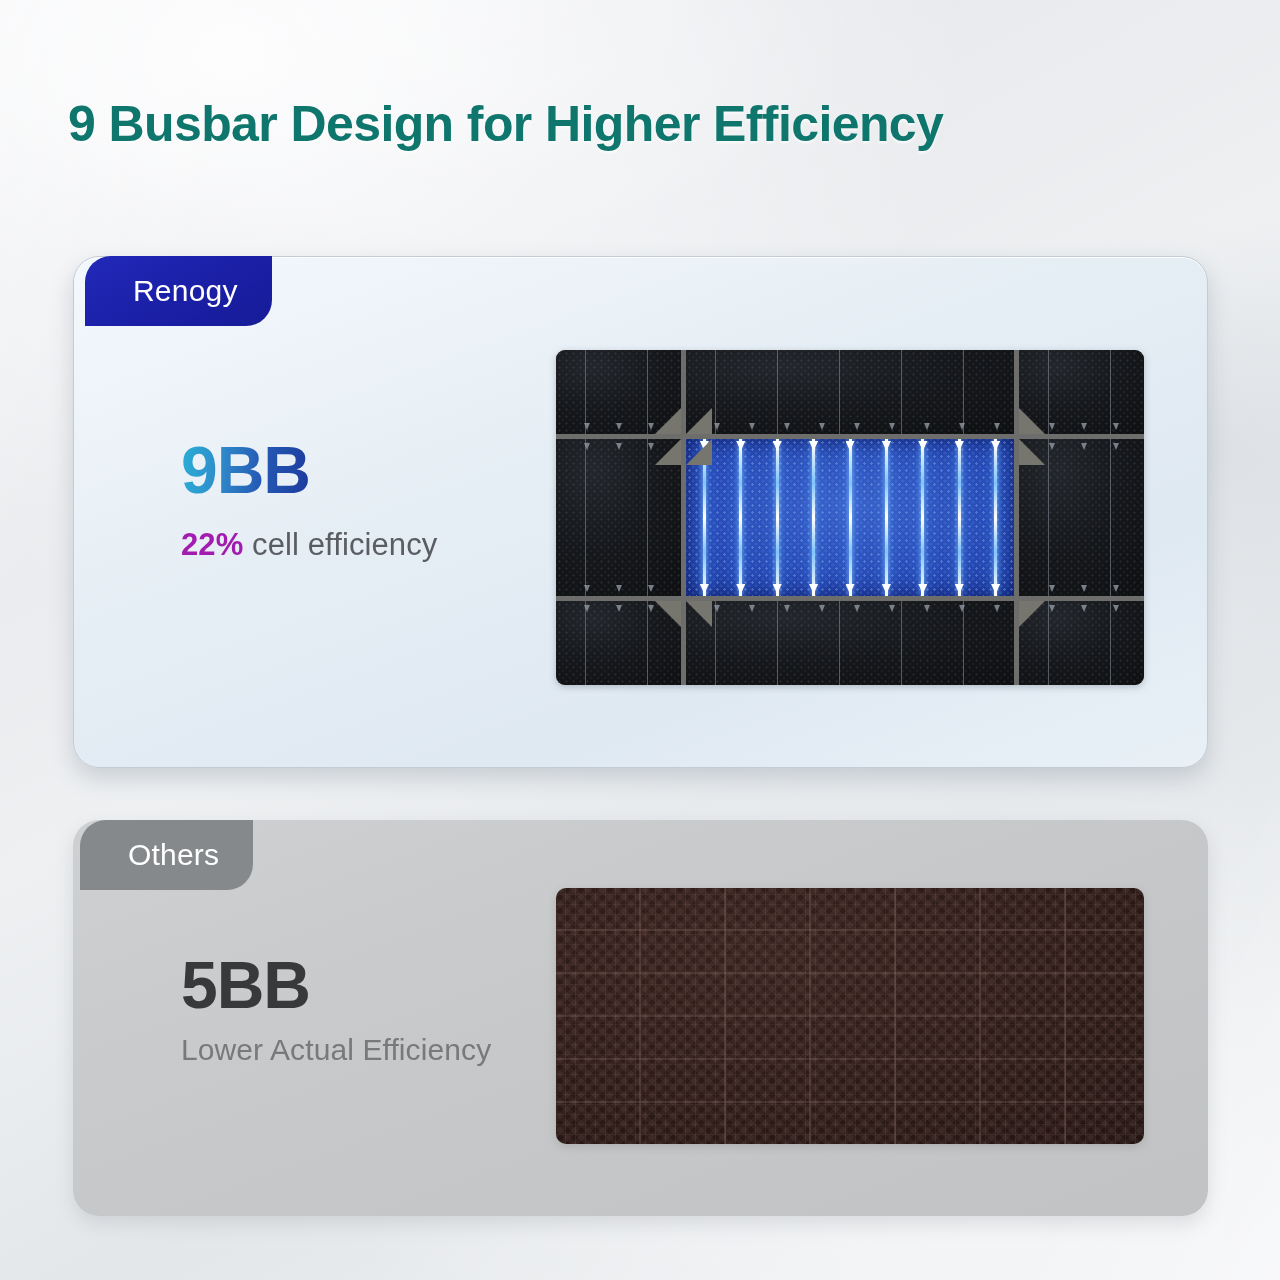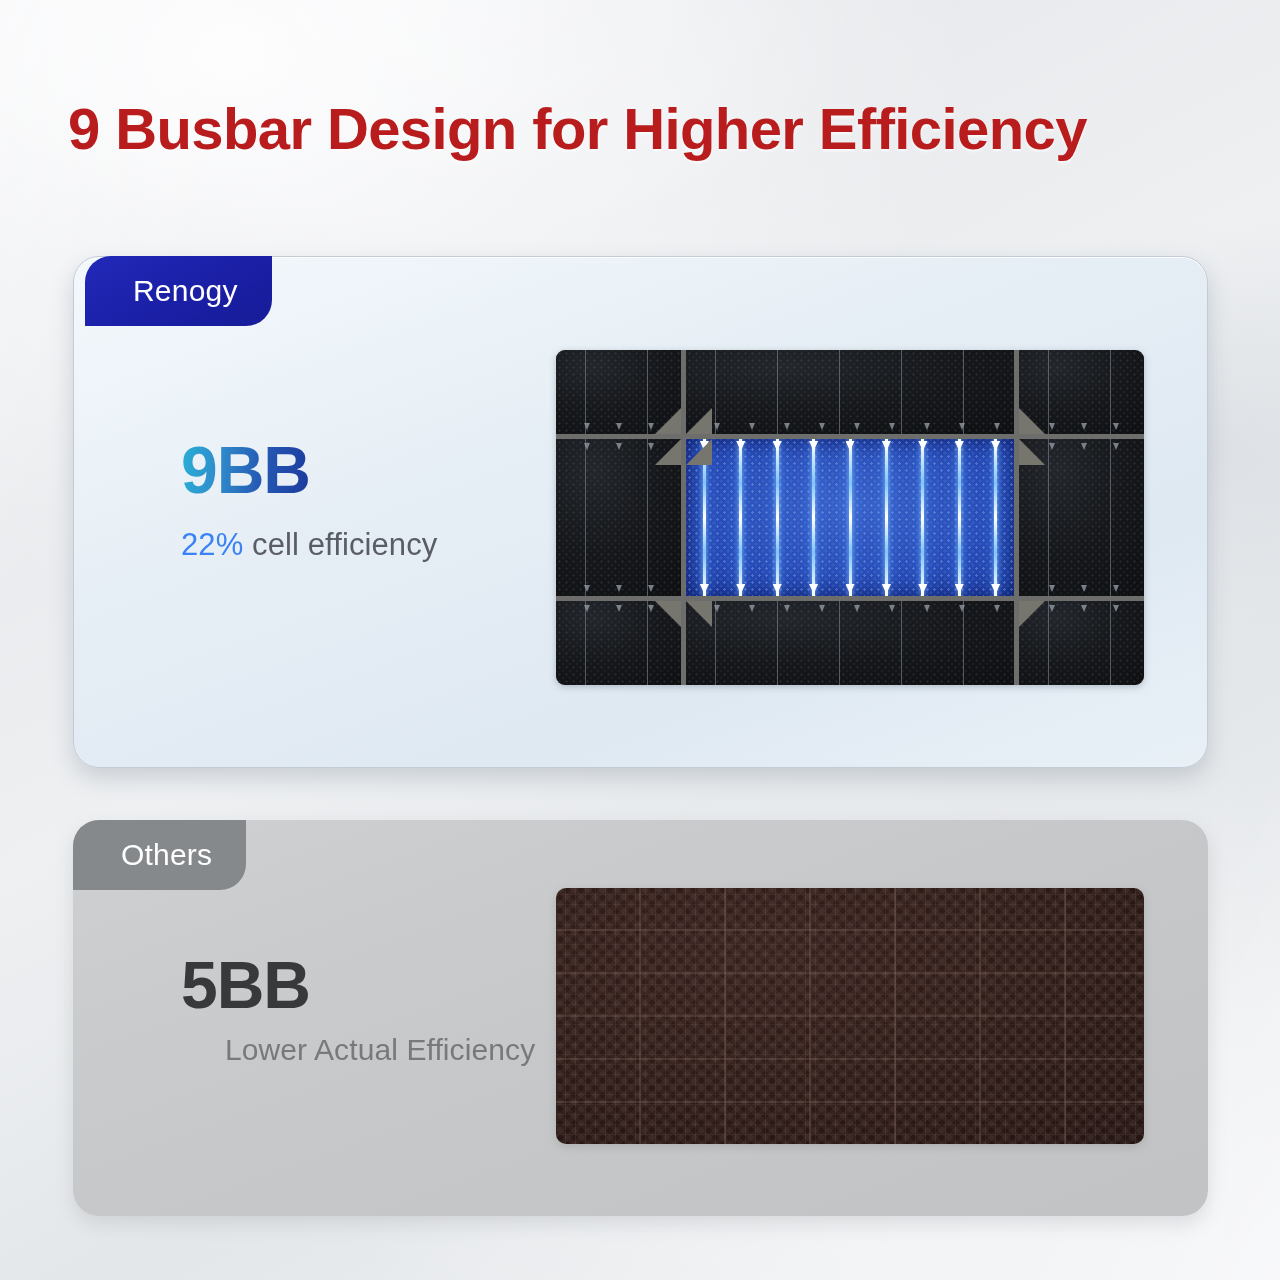--- a/index.html
+++ b/index.html
@@ -17,22 +17,22 @@
     position:absolute; inset:0; pointer-events:none;
     background:
       linear-gradient(118deg, rgba(255,255,255,.55) 0%, rgba(255,255,255,0) 17%),
       linear-gradient(-62deg, rgba(255,255,255,.40) 0%, rgba(255,255,255,0) 14%),
       radial-gradient(55% 30% at 30% 0%, rgba(255,255,255,.45), rgba(255,255,255,0) 70%),
       radial-gradient(40% 25% at 95% 35%, rgba(200,205,212,.35), rgba(200,205,212,0) 70%);
   }
 
   .title{
     position:absolute; left:68px; top:95px; width:1160px;
-    font-size:58px; font-weight:700; letter-spacing:-0.6px;
-    color:#b91c1c;
+    font-size:50px; font-weight:700; letter-spacing:-0.6px;
+    color:#0f766e;
     text-shadow:0 2px 3px rgba(255,255,255,.75);
     white-space:nowrap;
   }
 
   
   .card{ position:absolute; border-radius:26px; }
 
   .card-renogy{
     left:73px; top:256px; width:1135px; height:512px;
     background:linear-gradient(160deg,#f3f8fc 0%,#e6eef5 40%,#dfe9f2 72%,#e9f1f7 100%);
@@ -47,37 +47,37 @@
 
   
   .badge{
     position:absolute; left:-1px; top:-1px;
     height:70px; padding:0 34px 0 48px;
     display:flex; align-items:center;
     color:#fff; font-size:30px; letter-spacing:.2px;
     border-radius:26px 0 26px 0;
   }
   .badge-renogy{ background:linear-gradient(150deg,#2229b8 0%,#1a1fa6 55%,#171c98 100%);margin-left:12px; }
-  .badge-others{ left:0; top:0; background:#86898b;text-align:right; }
+  .badge-others{ left:7px; top:0; background:#86898b;text-align:right; }
 
   
   .bb-big{
     position:absolute; font-size:66px; font-weight:700; letter-spacing:-1px; line-height:1;
   }
   .bb-renogy{
     left:181px; top:437px;
     background:linear-gradient(96deg,#29b0d6 0%,#2f8ccb 30%,#2559b4 62%,#1c3a9d 100%);
     -webkit-background-clip:text; background-clip:text; color:transparent;text-decoration:underline;
   }
   .bb-others{ left:181px; top:952px; color:#38393a; }
 
   .sub{ position:absolute; font-size:31px; color:#5a5d63; letter-spacing:.1px; white-space:nowrap; }
   .sub-renogy{ left:181px; top:527px; }
-  .sub-renogy b{ font-weight:400; color:#3b82f6; }
-  .sub-others{ left:181px; top:1033px; color:#77797b; font-size:30px;margin-left:44px; }
+  .sub-renogy b{ font-weight:700; color:#a21caf; }
+  .sub-others{ left:181px; top:1033px; color:#77797b; font-size:30px; }
 
   
   .panel{
     position:absolute; left:556px; top:350px; width:588px; height:335px;
     border-radius:9px; overflow:hidden;
     background:#6d6d6b;                
     box-shadow:0 2px 7px rgba(90,98,108,.35);
   }
   .panel-grid{
     position:absolute; inset:0;

